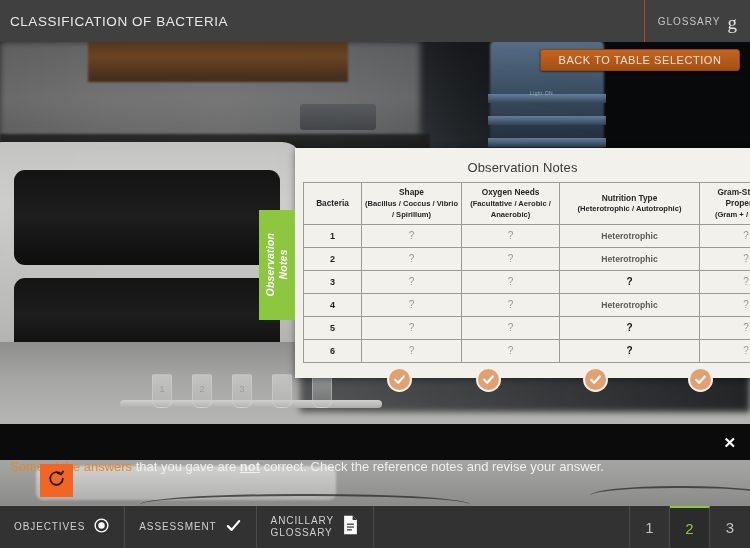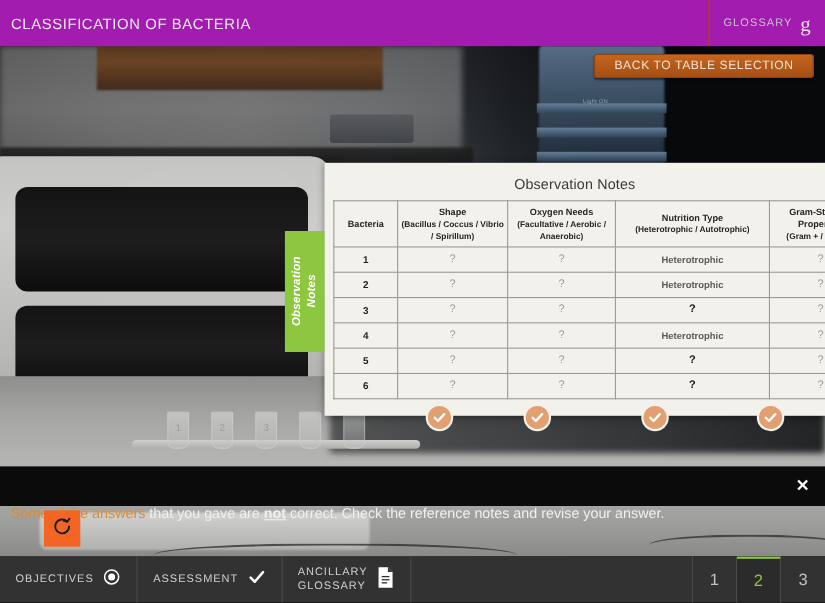--- a/index.html
+++ b/index.html
@@ -6,21 +6,21 @@
   html, body {
     width: 750px; height: 548px;
     font-family: "Liberation Sans", sans-serif;
     background: #1a1a1a; overflow: hidden;
   }
   #app { position: relative; width: 750px; height: 548px; overflow: hidden; background:#000; }
 
   
   .topbar {
     position: absolute; top:0; left:0; width:750px; height:42px;
-    background:#a21caf; display:flex; align-items:center; z-index:40;
+    background:#404040; display:flex; align-items:center; z-index:40;
   }
   .app-title {
     color:#e8e8e8; font-size:13.5px; letter-spacing:.55px;
     padding-left:10px; font-weight:400; white-space:nowrap;
   }
   .topbar-spacer { flex:1 1 auto; }
   .topbar-btn {
     height:42px; display:flex; align-items:center; gap:7px;
     padding:0 13px; border-left:1px solid #c2410c; cursor:pointer;
   }

